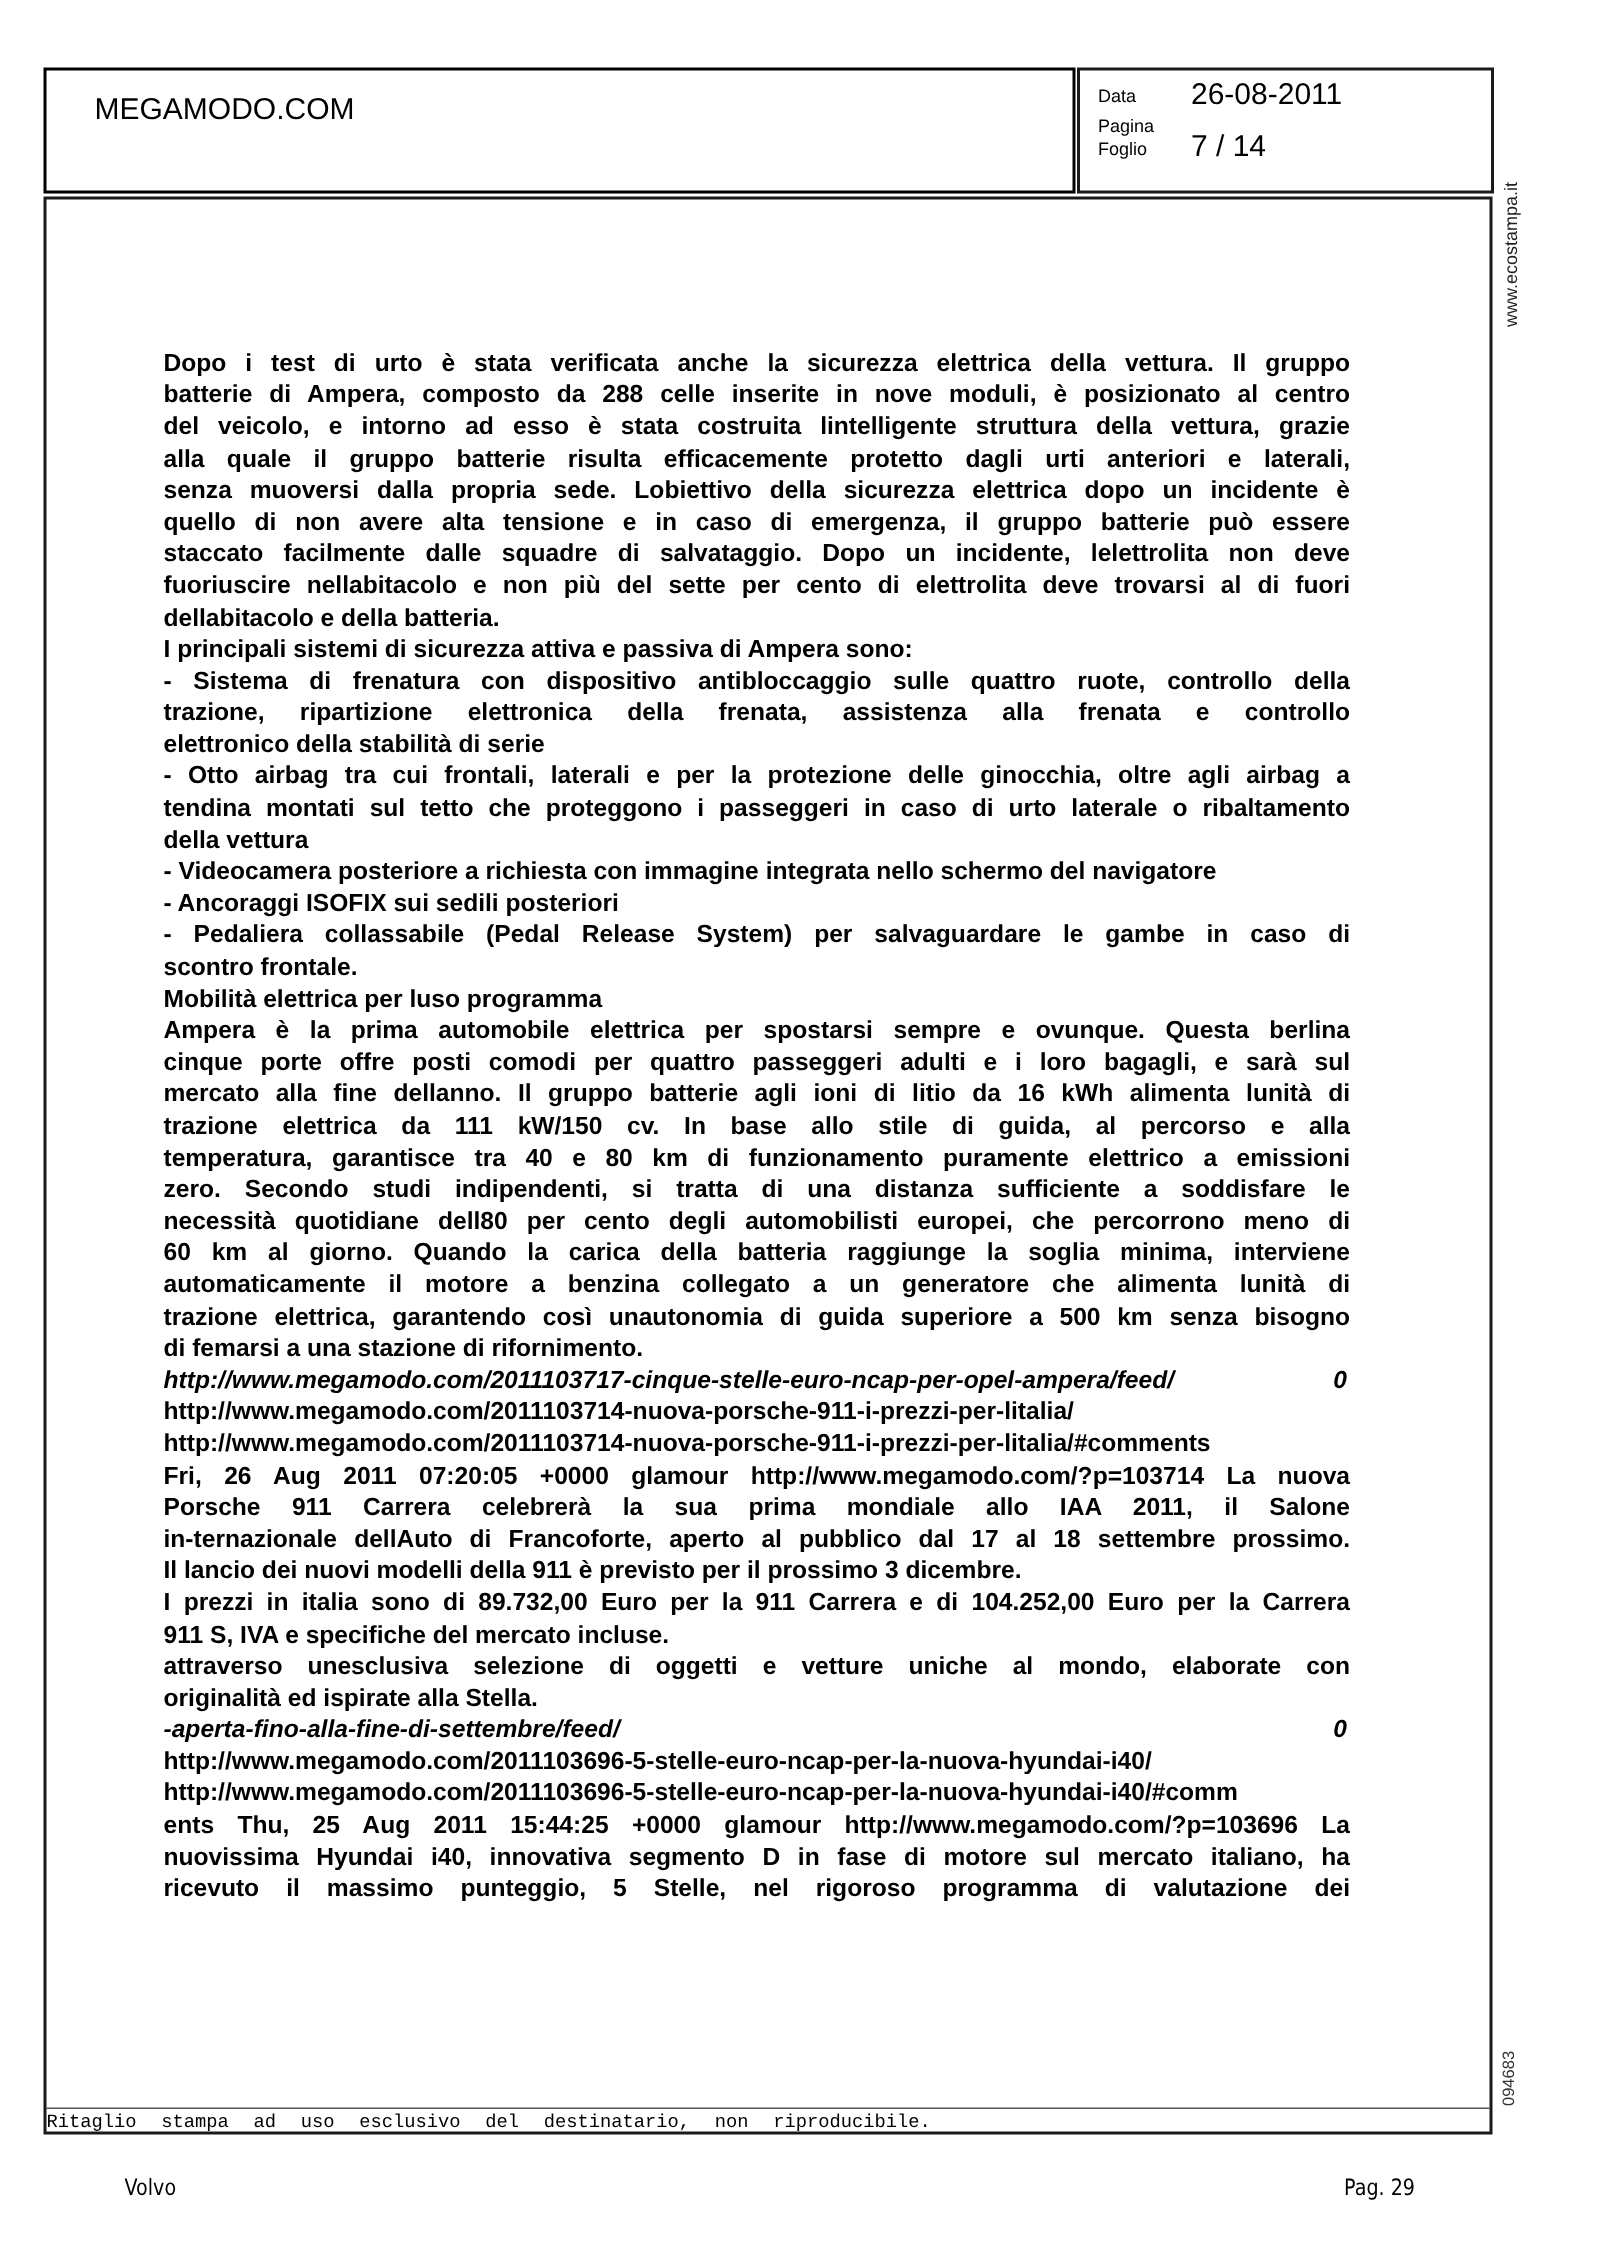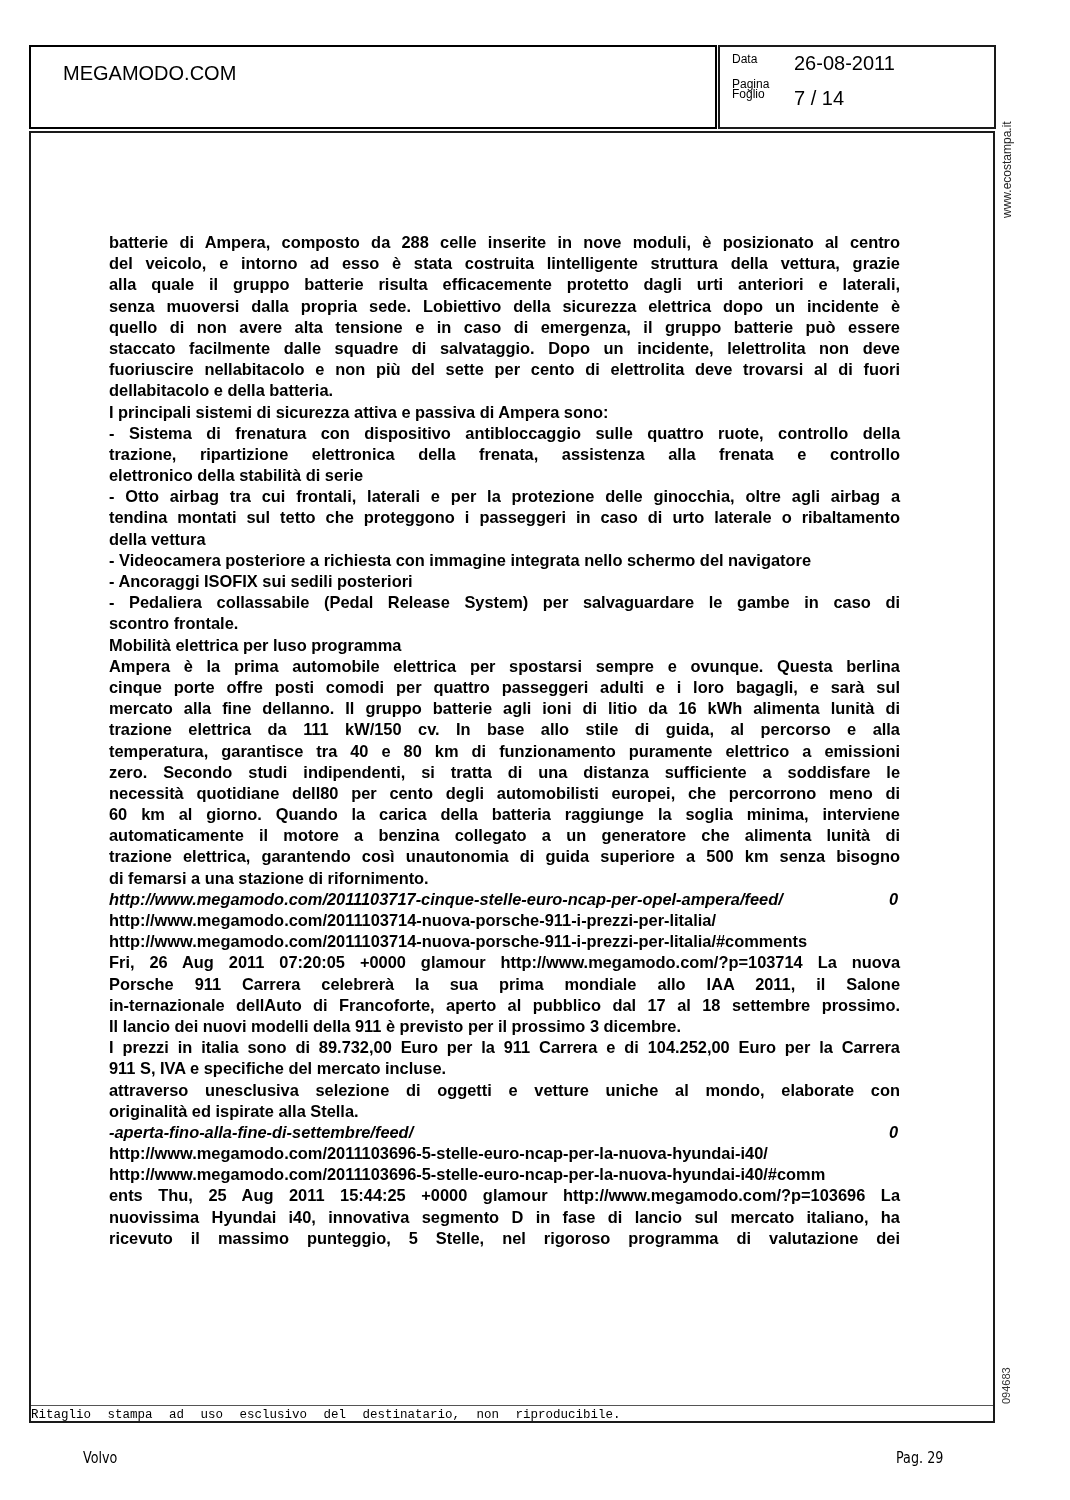--- a/index.html
+++ b/index.html
@@ -2,21 +2,21 @@
 <html><head>
 <meta charset="utf-8">
 <style>
   html, body { margin: 0; padding: 0; background: #ffffff; }
   body { width: 1070px; height: 1500px; position: relative; overflow: hidden; font-family: "Liberation Sans", sans-serif; color: #000; }
 
   .hdr-left { position: absolute; left: 29px; top: 45px; width: 684px; height: 80px; border: 2px solid #000000; box-sizing: content-box; }
   .hdr-left .brand { position: absolute; left: 32px; top: 15px; font-size: 20px; letter-spacing: 0px; font-family: "Liberation Sans", sans-serif; }
 
   .hdr-right { position: absolute; left: 718px; top: 45px; width: 274px; height: 80px; border: 2px solid #1a1a1a; }
-  .hdr-right .row { position: absolute; left: 12px; display: flex; align-items: flex-start; }
+  .hdr-right .row { position: absolute; left: 12px; display: flex; align-items: center; }
   .hdr-right .lbl { font-size: 12px; width: 62px; display: inline-block; }
   .hdr-right .val { font-size: 20px; }
   .row-data { top: 5px; }
   .row-pagina { top: 30px; }
   .row-foglio { top: 40px; }
 
   .frame { position: absolute; left: 29px; top: 131px; width: 962px; height: 1288px; border: 2px solid #1a1a1a; }
   .frame .divider { position: absolute; left: 0; right: 0; top: 1272px; height: 0; border-top: 1.5px solid #555; }
   .frame .notice { position: absolute; left: 0; right: 0; top: 1275px; font-family: "Liberation Mono", monospace; font-size: 12.5px; word-spacing: 9px; }
 
@@ -55,20 +55,21 @@
 
 <div class="frame">
   <div class="divider"></div>
   <div class="notice">Ritaglio stampa ad uso esclusivo del destinatario, non riproducibile.</div>
 </div>
 
 <div class="side-url">www.ecostampa.it</div>
 <div class="side-code">094683</div>
 
 <div class="body" id="article-body">
+    <div class="ln j">Dopo i test di urto è stata verificata anche la sicurezza elettrica della vettura. Il gruppo</div>
     <div class="ln j">batterie di Ampera, composto da 288 celle inserite in nove moduli, è posizionato al centro</div>
     <div class="ln j">del veicolo, e intorno ad esso è stata costruita lintelligente struttura della vettura, grazie</div>
     <div class="ln j">alla quale il gruppo batterie risulta efficacemente protetto dagli urti anteriori e laterali,</div>
     <div class="ln j">senza muoversi dalla propria sede. Lobiettivo della sicurezza elettrica dopo un incidente è</div>
     <div class="ln j">quello di non avere alta tensione e in caso di emergenza, il gruppo batterie può essere</div>
     <div class="ln j">staccato facilmente dalle squadre di salvataggio. Dopo un incidente, lelettrolita non deve</div>
     <div class="ln j">fuoriuscire nellabitacolo e non più del sette per cento di elettrolita deve trovarsi al di fuori</div>
     <div class="ln">dellabitacolo e della batteria.</div>
     <div class="ln">I principali sistemi di sicurezza attiva e passiva di Ampera sono:</div>
     <div class="ln j">- Sistema di frenatura con dispositivo antibloccaggio sulle quattro ruote, controllo della</div>
@@ -107,18 +108,18 @@
     <div class="ln">911 S, IVA e specifiche del mercato incluse.</div>
     <div class="ln j">attraverso unesclusiva selezione di oggetti e vetture uniche al mondo, elaborate con</div>
     <div class="ln">originalità ed ispirate alla Stella.</div>
     <div class="ln sp">
       <span>-aperta-fino-alla-fine-di-settembre/feed/</span>
       <span style="padding-right: 2px;">0</span>
     </div>
     <div class="ln">http://www.megamodo.com/2011103696-5-stelle-euro-ncap-per-la-nuova-hyundai-i40/</div>
     <div class="ln">http://www.megamodo.com/2011103696-5-stelle-euro-ncap-per-la-nuova-hyundai-i40/#comm</div>
     <div class="ln j">ents Thu, 25 Aug 2011 15:44:25 +0000 glamour http://www.megamodo.com/?p=103696 La</div>
-    <div class="ln j">nuovissima Hyundai i40, innovativa segmento D in fase di lancio sul mercato italiano, ha</div>
+    <div class="ln j">nuovissima Hyundai i40, innovativa segmento D in fase di motore sul mercato italiano, ha</div>
     <div class="ln j">ricevuto il massimo punteggio, 5 Stelle, nel rigoroso programma di valutazione dei</div>
   </div>
 
 <div class="footer-left">Volvo</div>
 <div class="footer-right">Pag. 29</div>
 
 </body></html>

